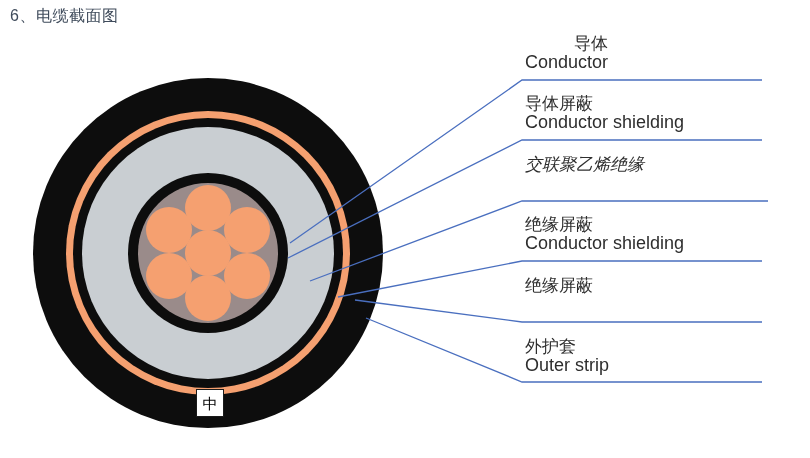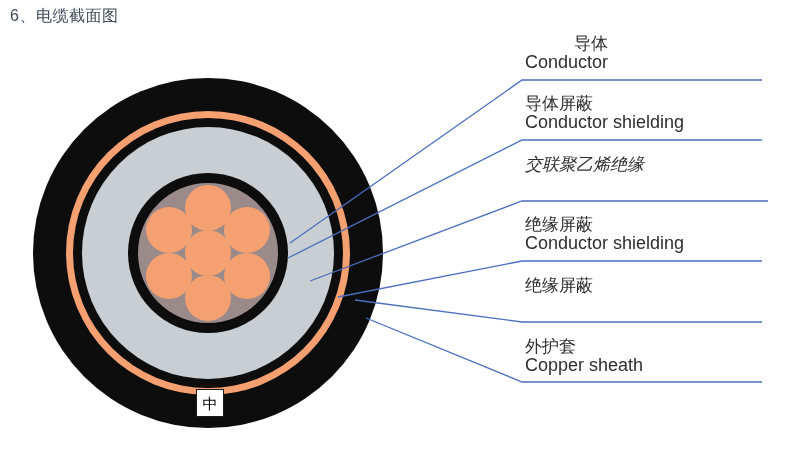--- a/index.html
+++ b/index.html
@@ -118,15 +118,15 @@
     <span class="label-cn">绝缘屏蔽</span>
     <span class="label-en">Conductor shielding</span>
   </div>
 
   <div class="label-group" style="left:525px; top:276px;">
     <span class="label-cn">绝缘屏蔽</span>
   </div>
 
   <div class="label-group" style="left:525px; top:337px;">
     <span class="label-cn">外护套</span>
-    <span class="label-en">Copper sheath</span>
+    <span class="label-en">Outer strip</span>
   </div>
 </div>
 
 </body></html>

